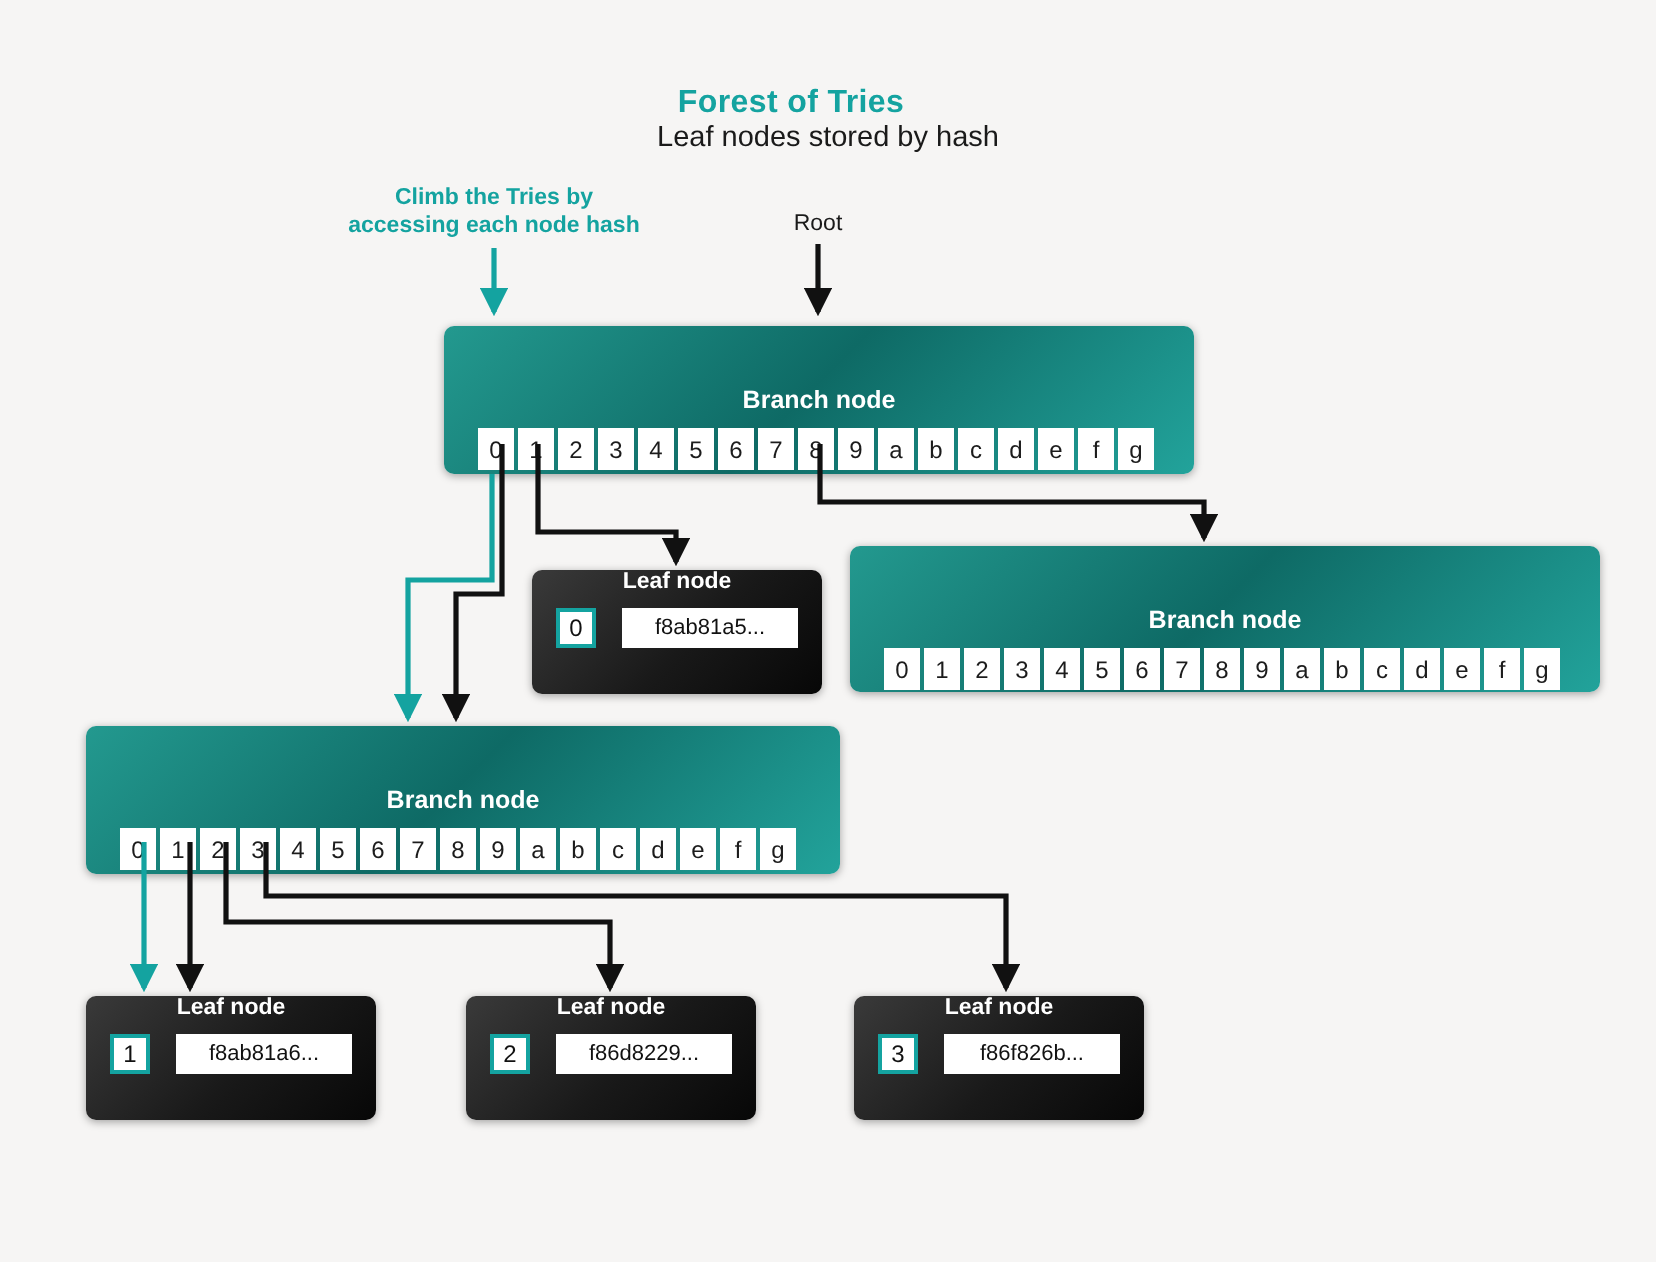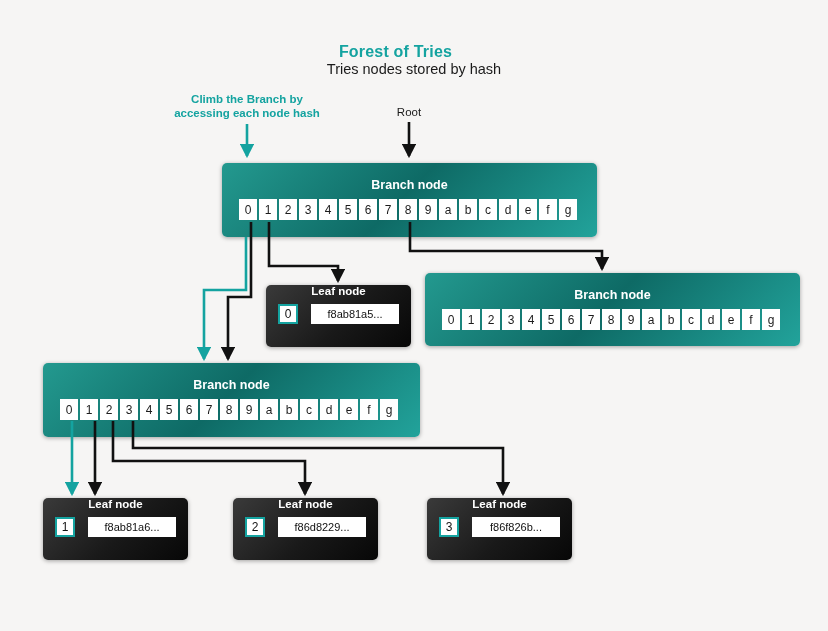--- a/index.html
+++ b/index.html
@@ -43,21 +43,21 @@
   }
   
   .branch{
     position:absolute;
     background:linear-gradient(135deg,#23998f 0%,#0e6a65 48%,#22a39b 100%);
     border-radius:5px;
     box-shadow:0 1px 4px rgba(0,0,0,.35);
   }
   .branch .node-label{
     text-align:center;
-    padding-top:15px;
+    padding-top:30px;
     font-size:12.5px;font-weight:bold;color:#ffffff;
   }
   .cells{
     display:flex;
     padding:0 17px;
     margin-top:7px;
   }
   .cell{
     width:18px;height:21px;
     margin-right:2px;
@@ -106,24 +106,24 @@
     position:absolute;left:0;top:0;
     pointer-events:none;
   }
 </style>
 </head>
 <body>
 
 <div class="stage">
 
   <div class="title">Forest of Tries</div>
-  <div class="subtitle">Tries nodes stored by hash</div>
+  <div class="subtitle">Leaf nodes stored by hash</div>
 
   <div class="climb-label">
-    <span>Climb the Branch by</span><br>
+    <span>Climb the Tries by</span><br>
     <span>accessing each node hash</span>
   </div>
   <div class="root-label">Root</div>
 
   <div class="branch" style="left:222px;top:163px;width:375px;height:74px;">
     <div class="node-label">Branch node</div>
     <div class="cells">
         <span class="cell">0</span>
         <span class="cell">1</span>
         <span class="cell">2</span>

